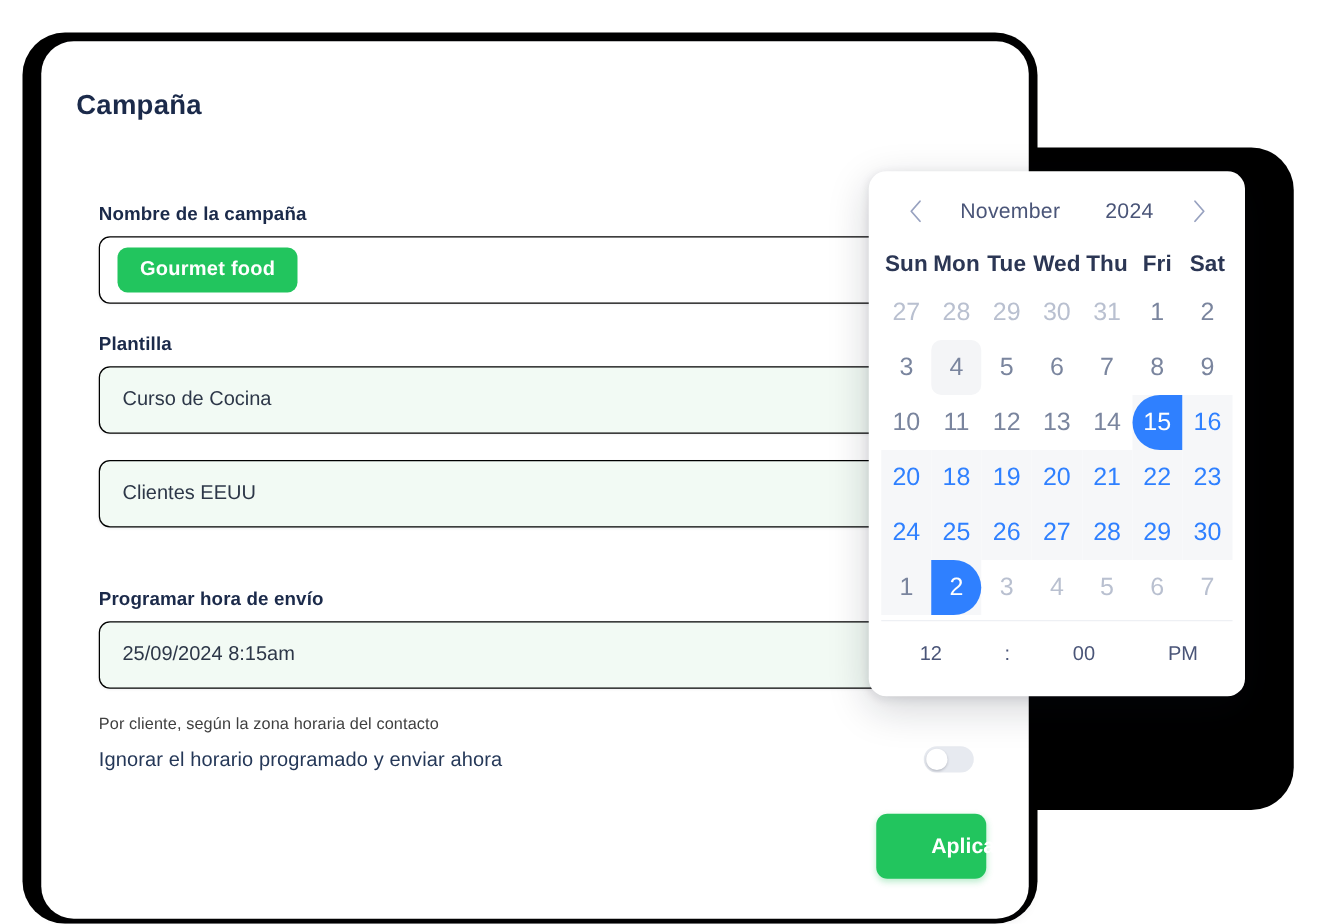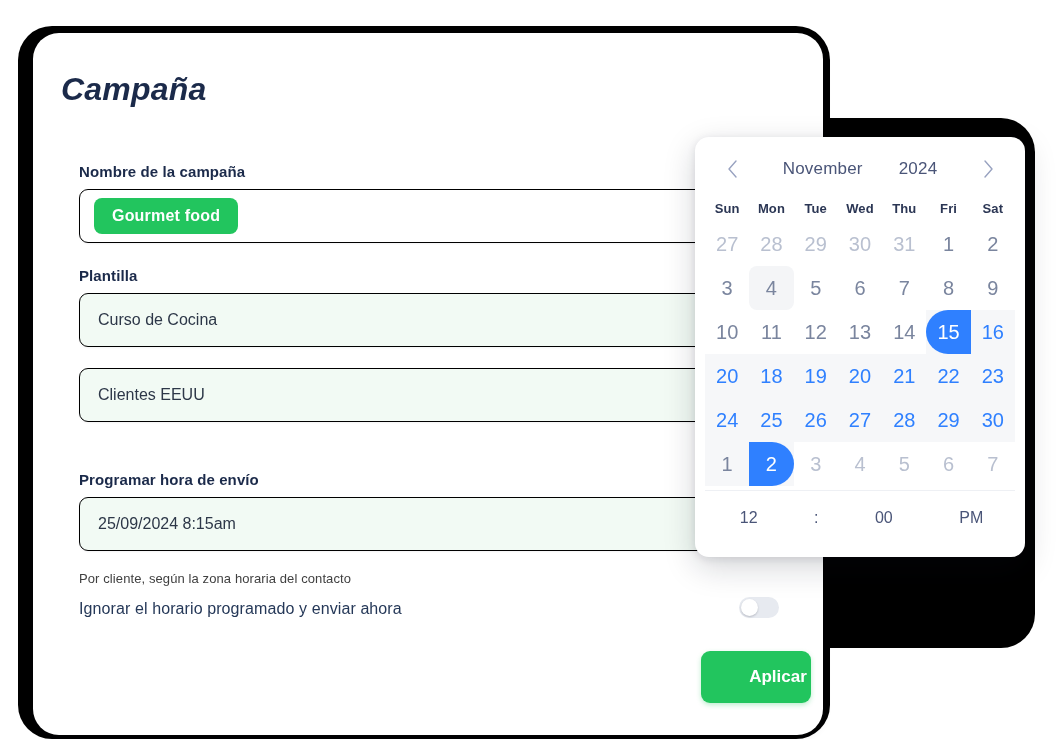--- a/index.html
+++ b/index.html
@@ -26,23 +26,22 @@
     left: 33px; top: 33px;
     width: 790px; height: 702px;
     background: #ffffff;
     border-radius: 26px;
     box-shadow: 0 2px 10px rgba(16,24,40,0.10);
     overflow: hidden;
   }
 
   #page-title {
     position: absolute; left: 28px; top: 38px;
-    font-size: 32px; font-weight: bold; color: #1b2a4a;
+    font-size: 22px; font-weight: bold; color: #1b2a4a;
     letter-spacing: .2px;
-    font-style: italic;
   }
 
   .field-block { position: absolute; left: 46px; width: 700px; }
 
   .field-label {
     font-size: 15px; color: #1b2a4a; font-weight: bold;
     letter-spacing: .1px; margin-bottom: 9px; display: block;
   }
 
   .field-input {
@@ -79,35 +78,35 @@
     background: #e7eaf0; position: relative; flex: none;
   }
   .toggle .knob {
     position: absolute; left: 2px; top: 2px;
     width: 17px; height: 17px; border-radius: 50%;
     background: #ffffff; box-shadow: 0 1px 2px rgba(16,24,40,0.22);
   }
 
   #apply-button {
     position: absolute; left: 668px; top: 618px;
-    width: 110px; height: 52px;
+    width: 88px; height: 52px;
     background: #22c55e; color: #ffffff;
     border: none; border-radius: 9px;
     font-family: "Liberation Sans", sans-serif;
     font-size: 17px; font-weight: bold;
     cursor: pointer;
     box-shadow: 0 2px 5px rgba(34,197,94,0.30);
     padding-left: 44px;
   }
 
   
   #calendar {
     position: absolute;
     left: 695px; top: 137px;
-    width: 330px; height: 420px;
+    width: 301px; height: 420px;
     background: #ffffff;
     border-radius: 14px;
     box-shadow: 0 10px 32px rgba(16,24,40,0.18), 0 2px 8px rgba(16,24,40,0.10);
     overflow: hidden;
     padding: 0 6px;
   }
 
   #cal-header {
     height: 64px; display: flex; align-items: center;
     padding: 0 18px;
@@ -123,21 +122,21 @@
   }
   .cal-title {
     font-size: 17px; color: #4a5578; letter-spacing: .2px;
   }
 
   #cal-weekdays {
     display: grid; grid-template-columns: repeat(7, 1fr);
     padding: 0 4px; margin-bottom: 6px;
   }
   .weekday {
-    text-align: center; font-size: 13px; font-weight: bold;
+    text-align: center; font-size: 18px; font-weight: bold;
     color: #2b3654; letter-spacing: .1px;
   }
 
   #cal-grid {
     display: grid; grid-template-columns: repeat(7, 1fr);
     padding: 0 4px;
   }
   .day {
     height: 44px;
     display: flex; align-items: center; justify-content: center;

